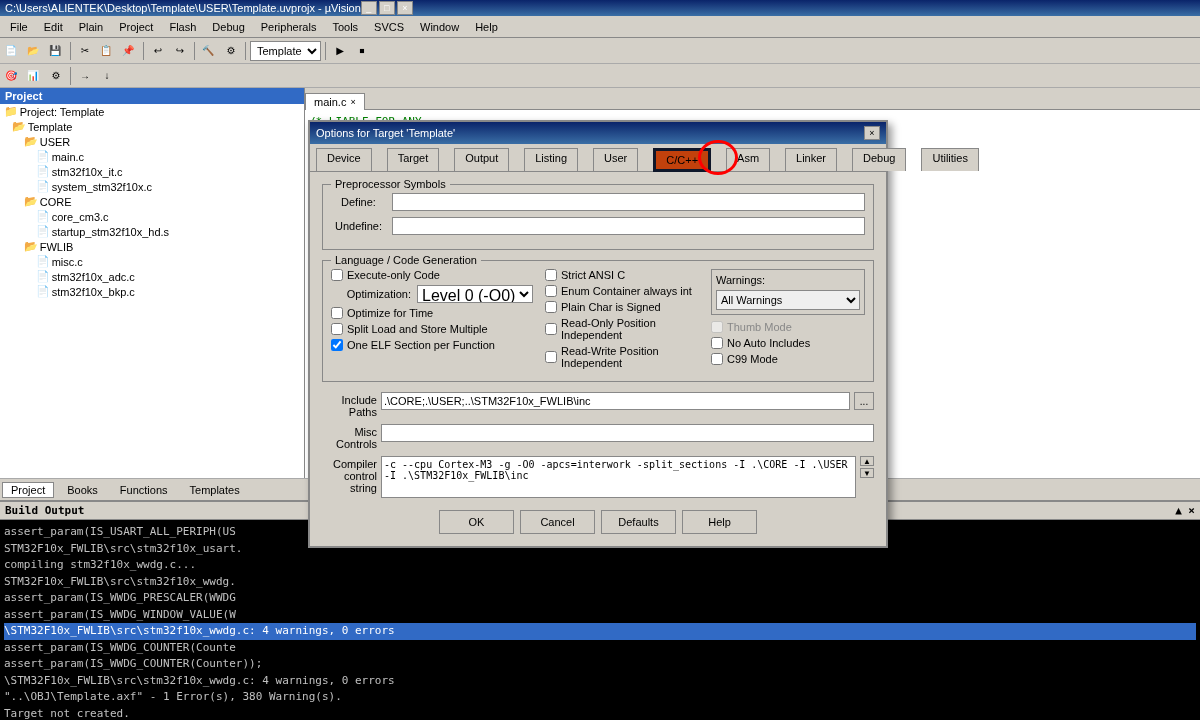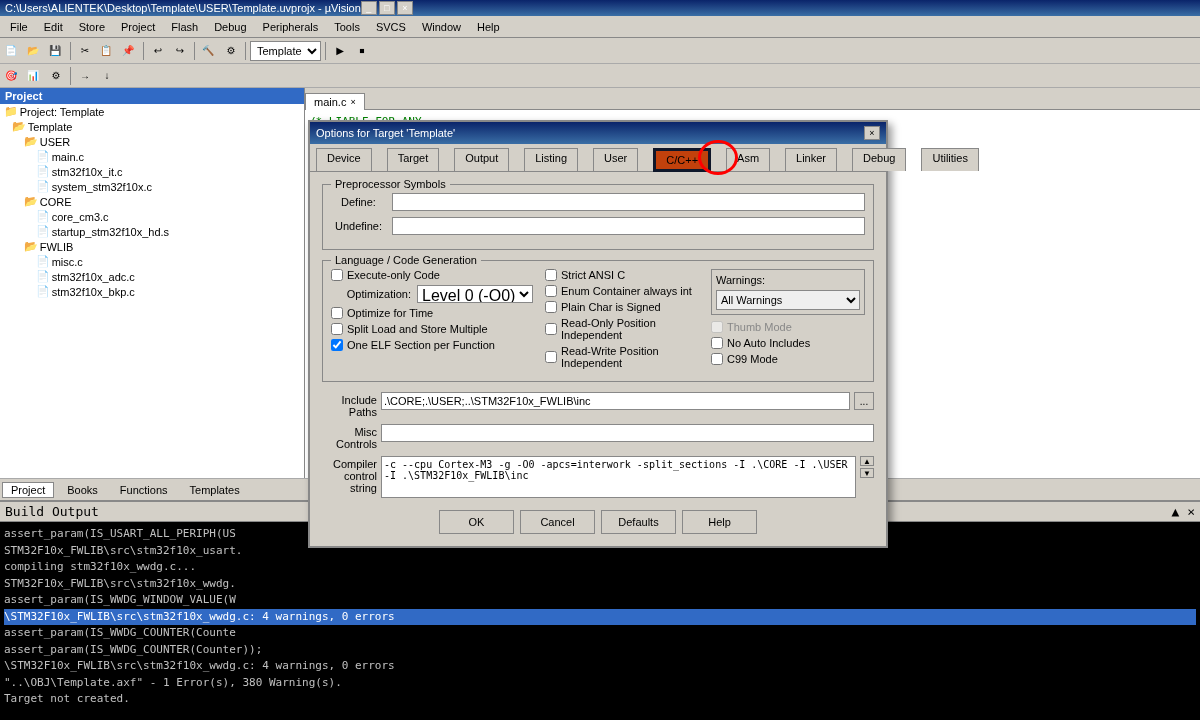--- a/index.html
+++ b/index.html
@@ -32,21 +32,21 @@
     
     #editor-area { flex: 1; background: white; overflow: hidden; display: flex; flex-direction: column; }
     #tab-bar { background: #d4d0c8; height: 22px; display: flex; align-items: flex-end; border-bottom: 1px solid #888; }
     .editor-tab { background: #d4d0c8; border: 1px solid #888; border-bottom: none; padding: 2px 8px; font-size: 11px; cursor: pointer; display: flex; align-items: center; gap: 4px; }
     .editor-tab.active { background: white; margin-bottom: -1px; }
     .editor-content { flex: 1; background: white; padding: 4px; overflow: auto; font-family: Consolas, monospace; font-size: 11px; color: #333; }
     .code-line { color: #008000; line-height: 1.5; }
     
     
     #bottom-panel { height: 260px; background: black; color: #c0c0c0; font-family: Consolas, monospace; font-size: 11px; border-top: 2px solid #888; overflow-y: auto; }
-    .build-header { background: #d4d0c8; color: black; padding: 2px 5px; font-size: 13px; display: flex; align-items: flex-start; justify-content: space-between; border-bottom: 1px solid #888; }
+    .build-header { background: #d4d0c8; color: black; padding: 2px 5px; font-size: 11px; display: flex; align-items: flex-start; justify-content: space-between; border-bottom: 1px solid #888; font-weight: bold; }
     .build-content { padding: 4px; background: black; color: #c0c0c0; }
     .build-line { line-height: 1.5; }
     .build-line.highlight { background: #316ac5; color: white; }
     
     
     #bottom-tabs { background: #d4d0c8; height: 22px; display: flex; align-items: center; border-top: 1px solid #aaa; padding: 2px; gap: 4px; }
     .bottom-tab { padding: 1px 8px; font-size: 11px; cursor: pointer; border: 1px solid transparent; }
     .bottom-tab.active { border: 1px solid #888; background: white; }
     
     
@@ -95,21 +95,21 @@
   <div id="titlebar-buttons">
     <div class="titlebar-btn">_</div>
     <div class="titlebar-btn">□</div>
     <div class="titlebar-btn">×</div>
   </div>
 </div>
 
 <div id="menubar">
   <span class="menu-item">File</span>
   <span class="menu-item">Edit</span>
-  <span class="menu-item">Store</span>
+  <span class="menu-item">Plain</span>
   <span class="menu-item">Project</span>
   <span class="menu-item">Flash</span>
   <span class="menu-item">Debug</span>
   <span class="menu-item">Peripherals</span>
   <span class="menu-item">Tools</span>
   <span class="menu-item">SVCS</span>
   <span class="menu-item">Window</span>
   <span class="menu-item">Help</span>
 </div>
 
@@ -233,20 +233,21 @@
 <div id="bottom-panel">
   <div class="build-header">
     <span>Build Output</span>
     <span>▲ ×</span>
   </div>
   <div class="build-content">
     <div class="build-line">assert_param(IS_USART_ALL_PERIPH(US</div>
     <div class="build-line">STM32F10x_FWLIB\src\stm32f10x_usart.</div>
     <div class="build-line">compiling stm32f10x_wwdg.c...</div>
     <div class="build-line">STM32F10x_FWLIB\src\stm32f10x_wwdg.</div>
+    <div class="build-line">assert_param(IS_WWDG_PRESCALER(WWDG</div>
     <div class="build-line">assert_param(IS_WWDG_WINDOW_VALUE(W</div>
     <div class="build-line highlight">\STM32F10x_FWLIB\src\stm32f10x_wwdg.c: 4 warnings, 0 errors</div>
     <div class="build-line">assert_param(IS_WWDG_COUNTER(Counte</div>
     <div class="build-line">assert_param(IS_WWDG_COUNTER(Counter));</div>
     <div class="build-line">\STM32F10x_FWLIB\src\stm32f10x_wwdg.c: 4 warnings, 0 errors</div>
     <div class="build-line">"..\OBJ\Template.axf" - 1 Error(s), 380 Warning(s).</div>
     <div class="build-line">Target not created.</div>
 
   </div>
 </div>

